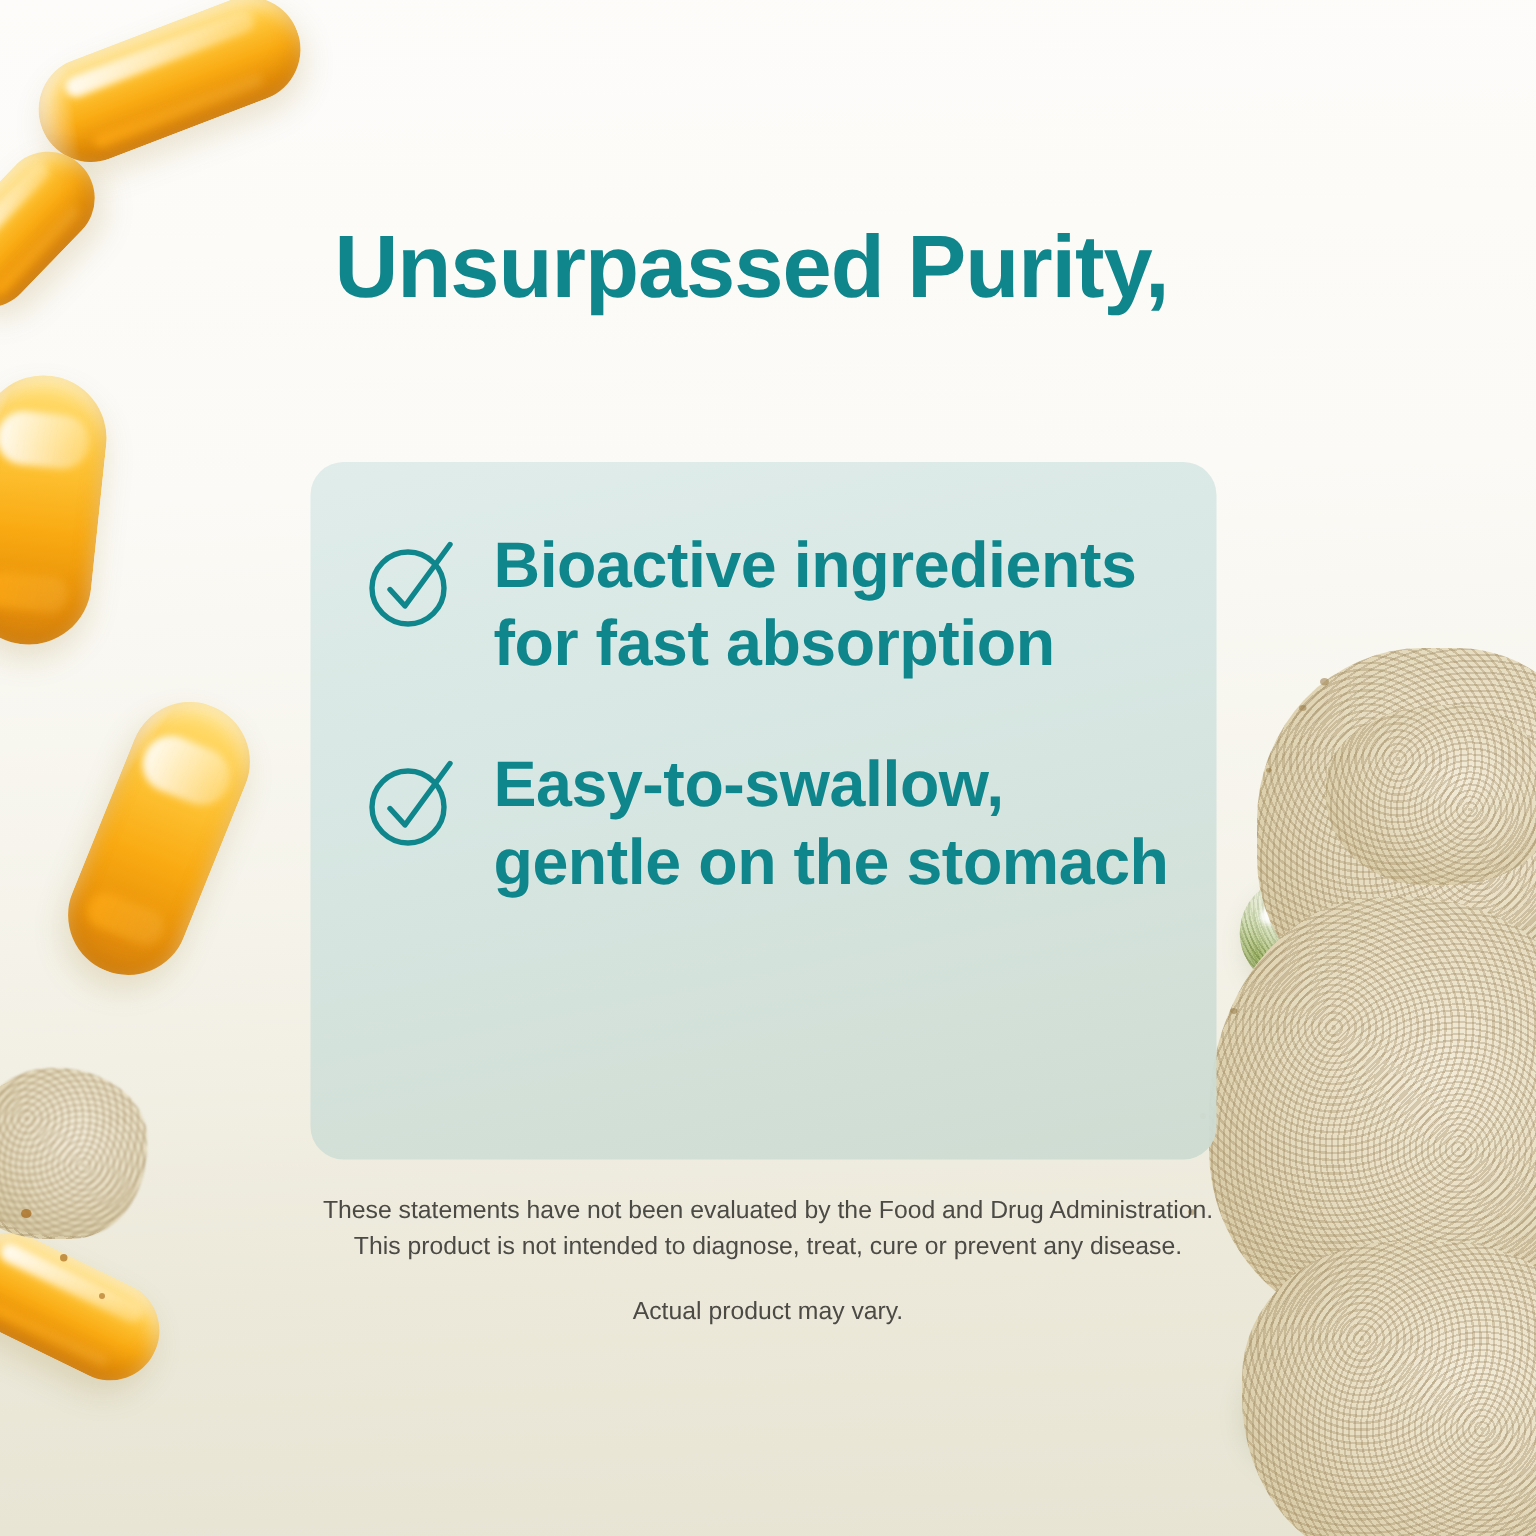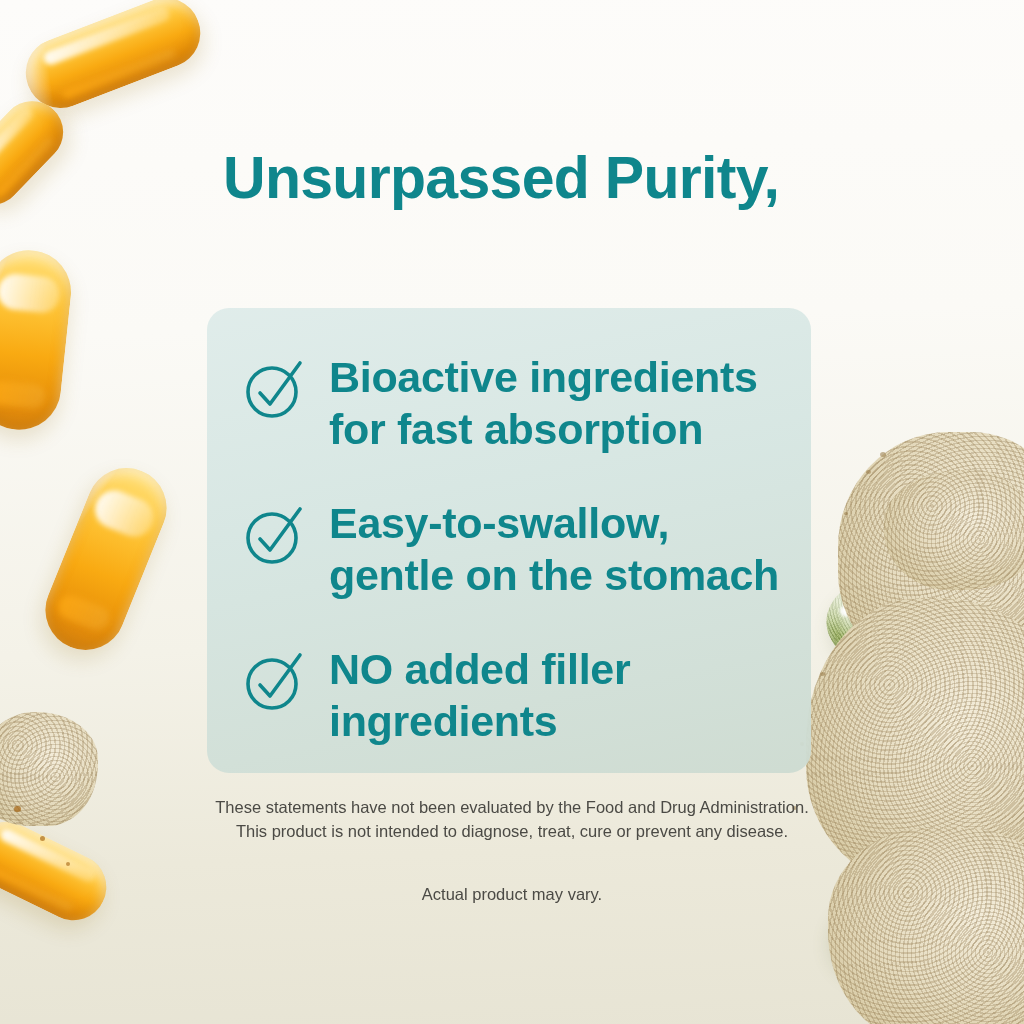--- a/index.html
+++ b/index.html
@@ -60,21 +60,21 @@
     background:linear-gradient(168deg,rgba(223,236,234,.97) 0%,rgba(214,230,226,.96) 42%,rgba(205,219,209,.95) 100%);}
   .benefits{position:absolute;left:243px;top:352px;width:560px;}
   .benefit{display:flex;align-items:flex-start;gap:24px;margin-bottom:43px;}
   .benefit:last-child{margin-bottom:0;}
   .check{flex:0 0 auto;width:62px;height:62px;margin-top:6px;}
   .benefit-text{color:#0f868c;font-weight:700;font-size:43px;line-height:1.2;letter-spacing:-.3px;white-space:pre-line;}
 
   
   .disclaimer{position:absolute;left:212px;top:795px;width:600px;text-align:center;
     color:#4b4a45;font-size:16.5px;line-height:1.47;}
-  .disclaimer .note{margin-top:38px;}
+  .disclaimer .note{margin-top:18px;}
 </style>
 </head>
 <body>
 
 <div class="stage">
 
   <div>
     <div class="art softgel" style="left:22px;top:18px;width:182px;height:70px;transform:rotate(-21deg);"></div>
     <div class="art softgel" style="left:-48px;top:52px;width:120px;height:62px;transform:rotate(-46deg);"></div>
     <div class="art softgel" style="left:-18px;top:118px;width:84px;height:180px;transform:rotate(6deg);"></div>
@@ -137,28 +137,20 @@
 
     <div class="benefit">
       <svg class="check" viewBox="0 0 62 62">
         <circle cx="29" cy="34" r="24" fill="none" stroke="#0f868c" stroke-width="3.6"></circle>
         <path d="M17 35 L27 46 L57 5" fill="none" stroke="#0f868c" stroke-width="3.6" stroke-linecap="round" stroke-linejoin="round"></path>
       </svg>
       <div class="benefit-text">Easy-to-swallow,
 gentle on the stomach</div>
     </div>
 
-    <div class="benefit">
-      <svg class="check" viewBox="0 0 62 62">
-        <circle cx="29" cy="34" r="24" fill="none" stroke="#0f868c" stroke-width="3.6"></circle>
-        <path d="M17 35 L27 46 L57 5" fill="none" stroke="#0f868c" stroke-width="3.6" stroke-linecap="round" stroke-linejoin="round"></path>
-      </svg>
-      <div class="benefit-text">NO added filler
-ingredients</div>
-    </div>
 
   </div>
 
   <div class="disclaimer">
     <div>These statements have not been evaluated by the Food and Drug Administration. This product is not intended to diagnose, treat, cure or prevent any disease.</div>
     <div class="note">Actual product may vary.</div>
   </div>
 
 </div>
 

